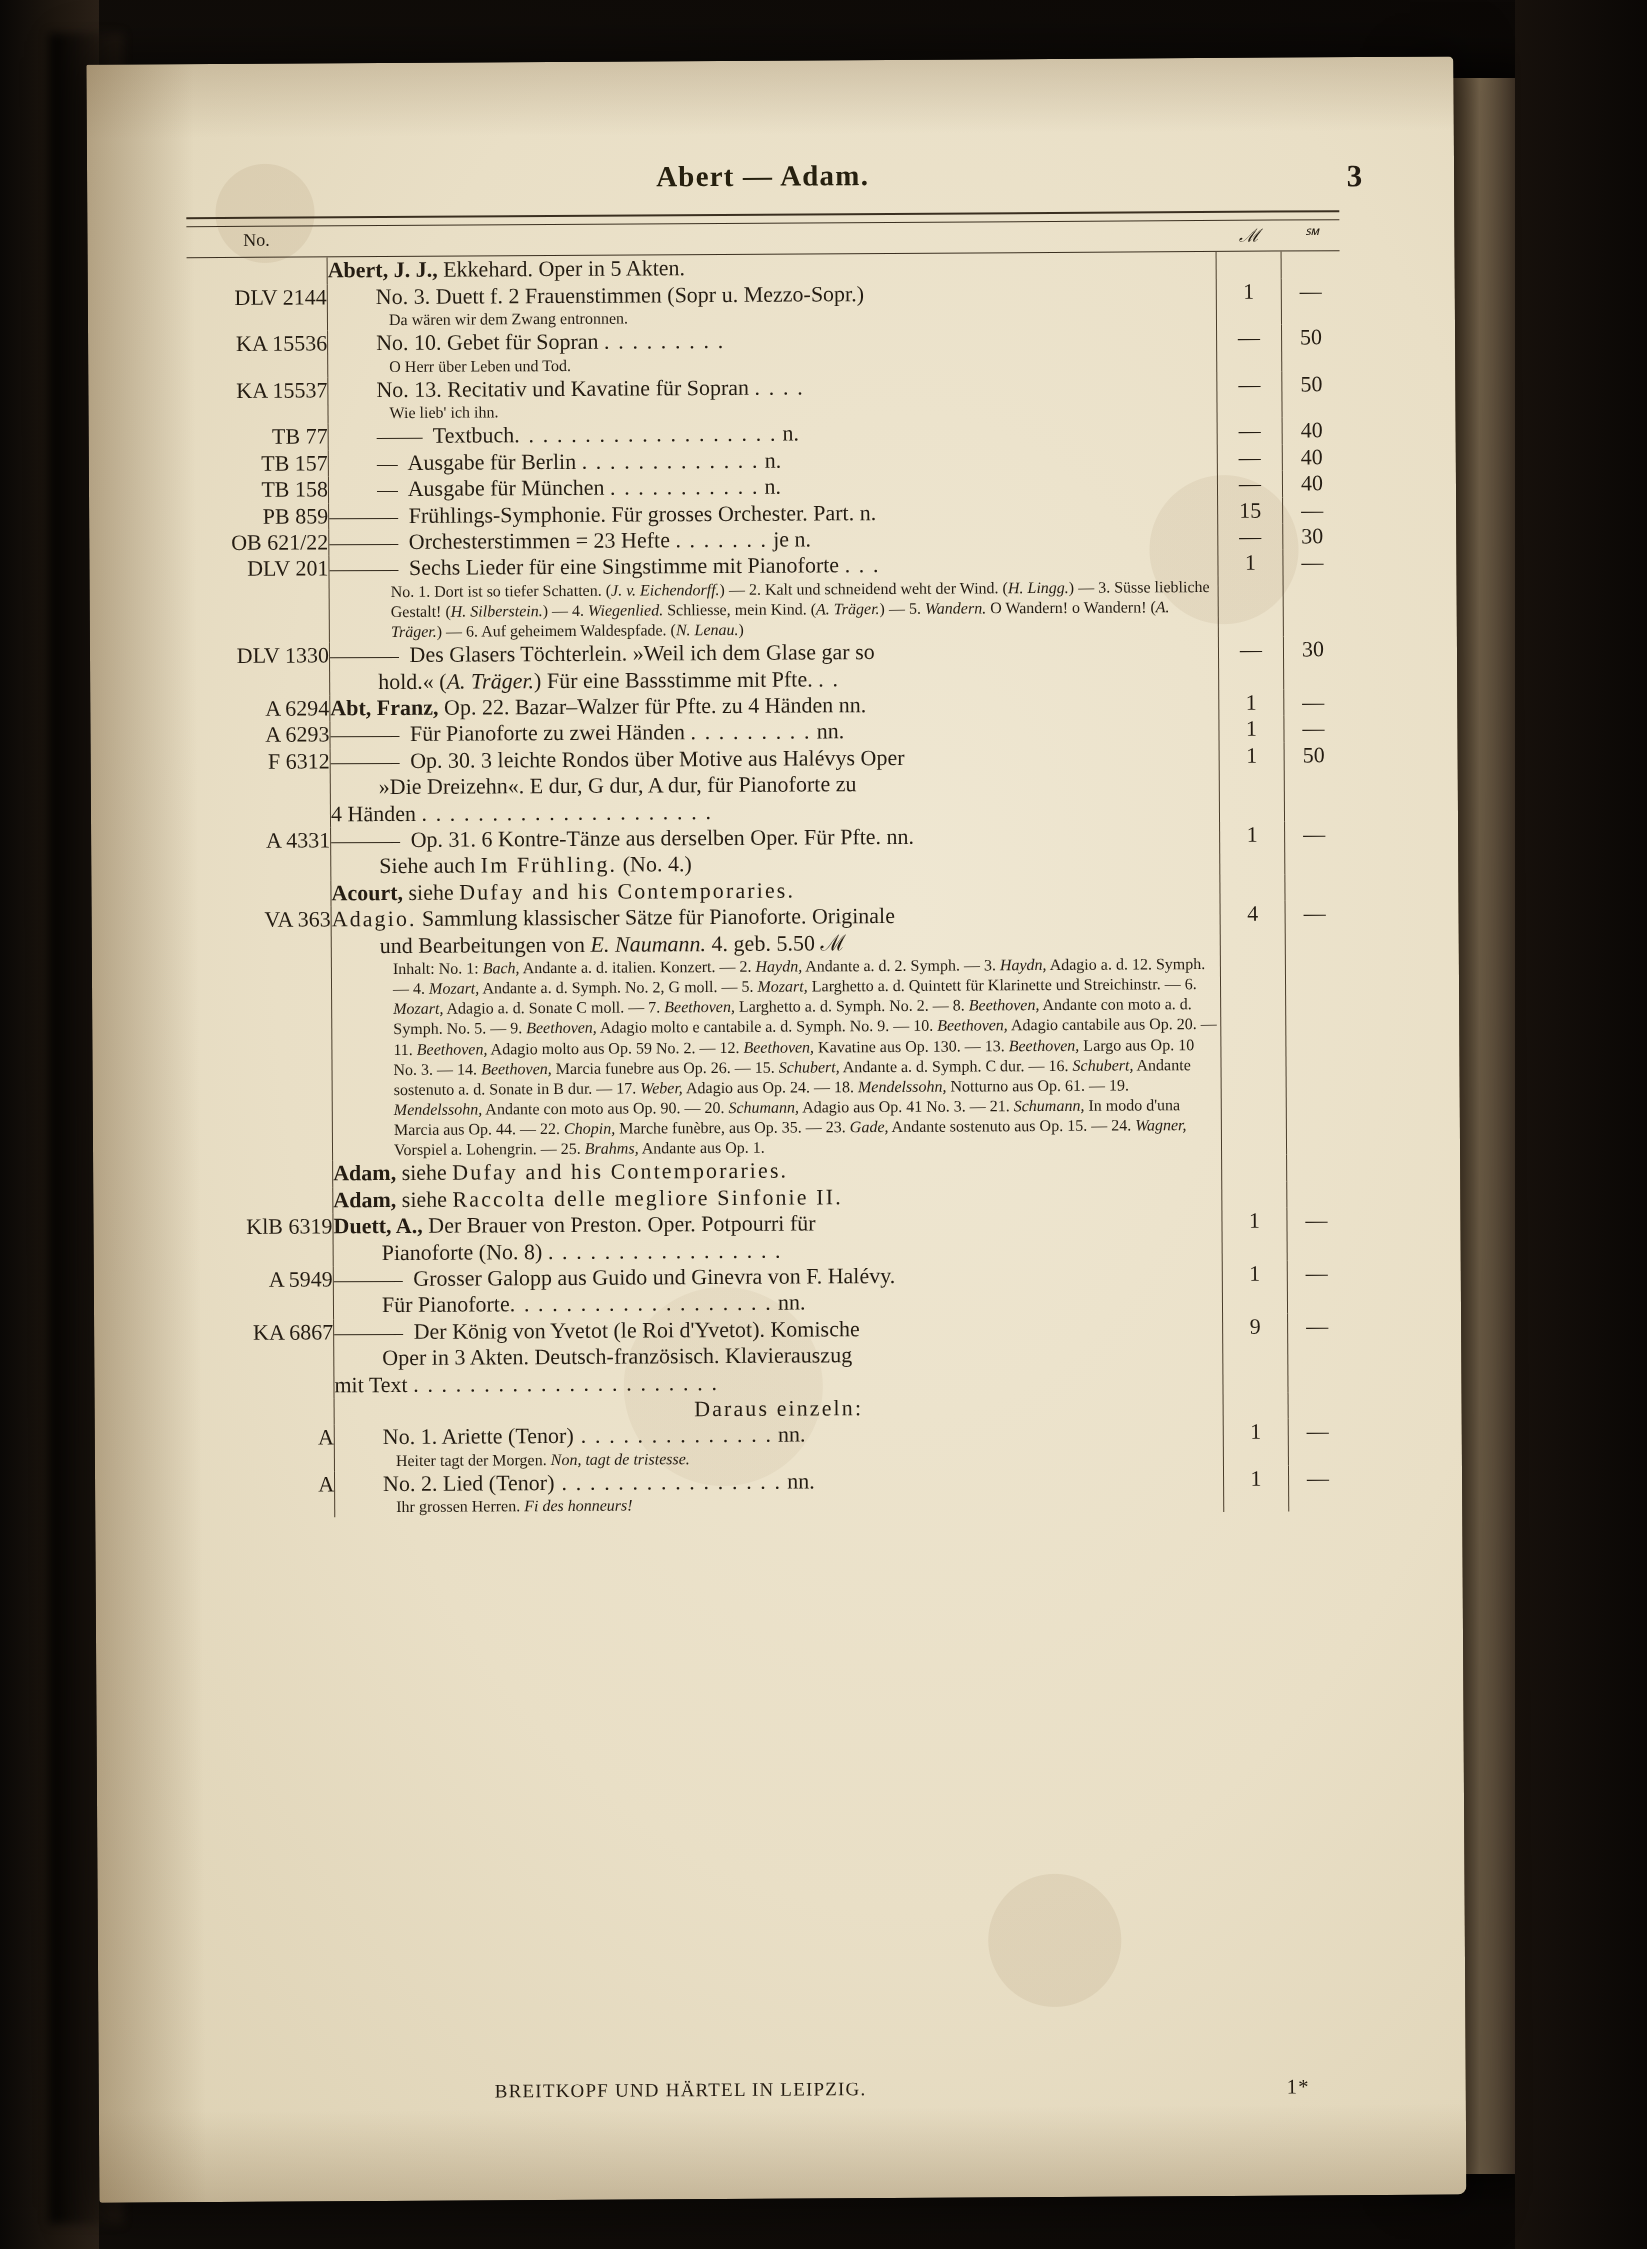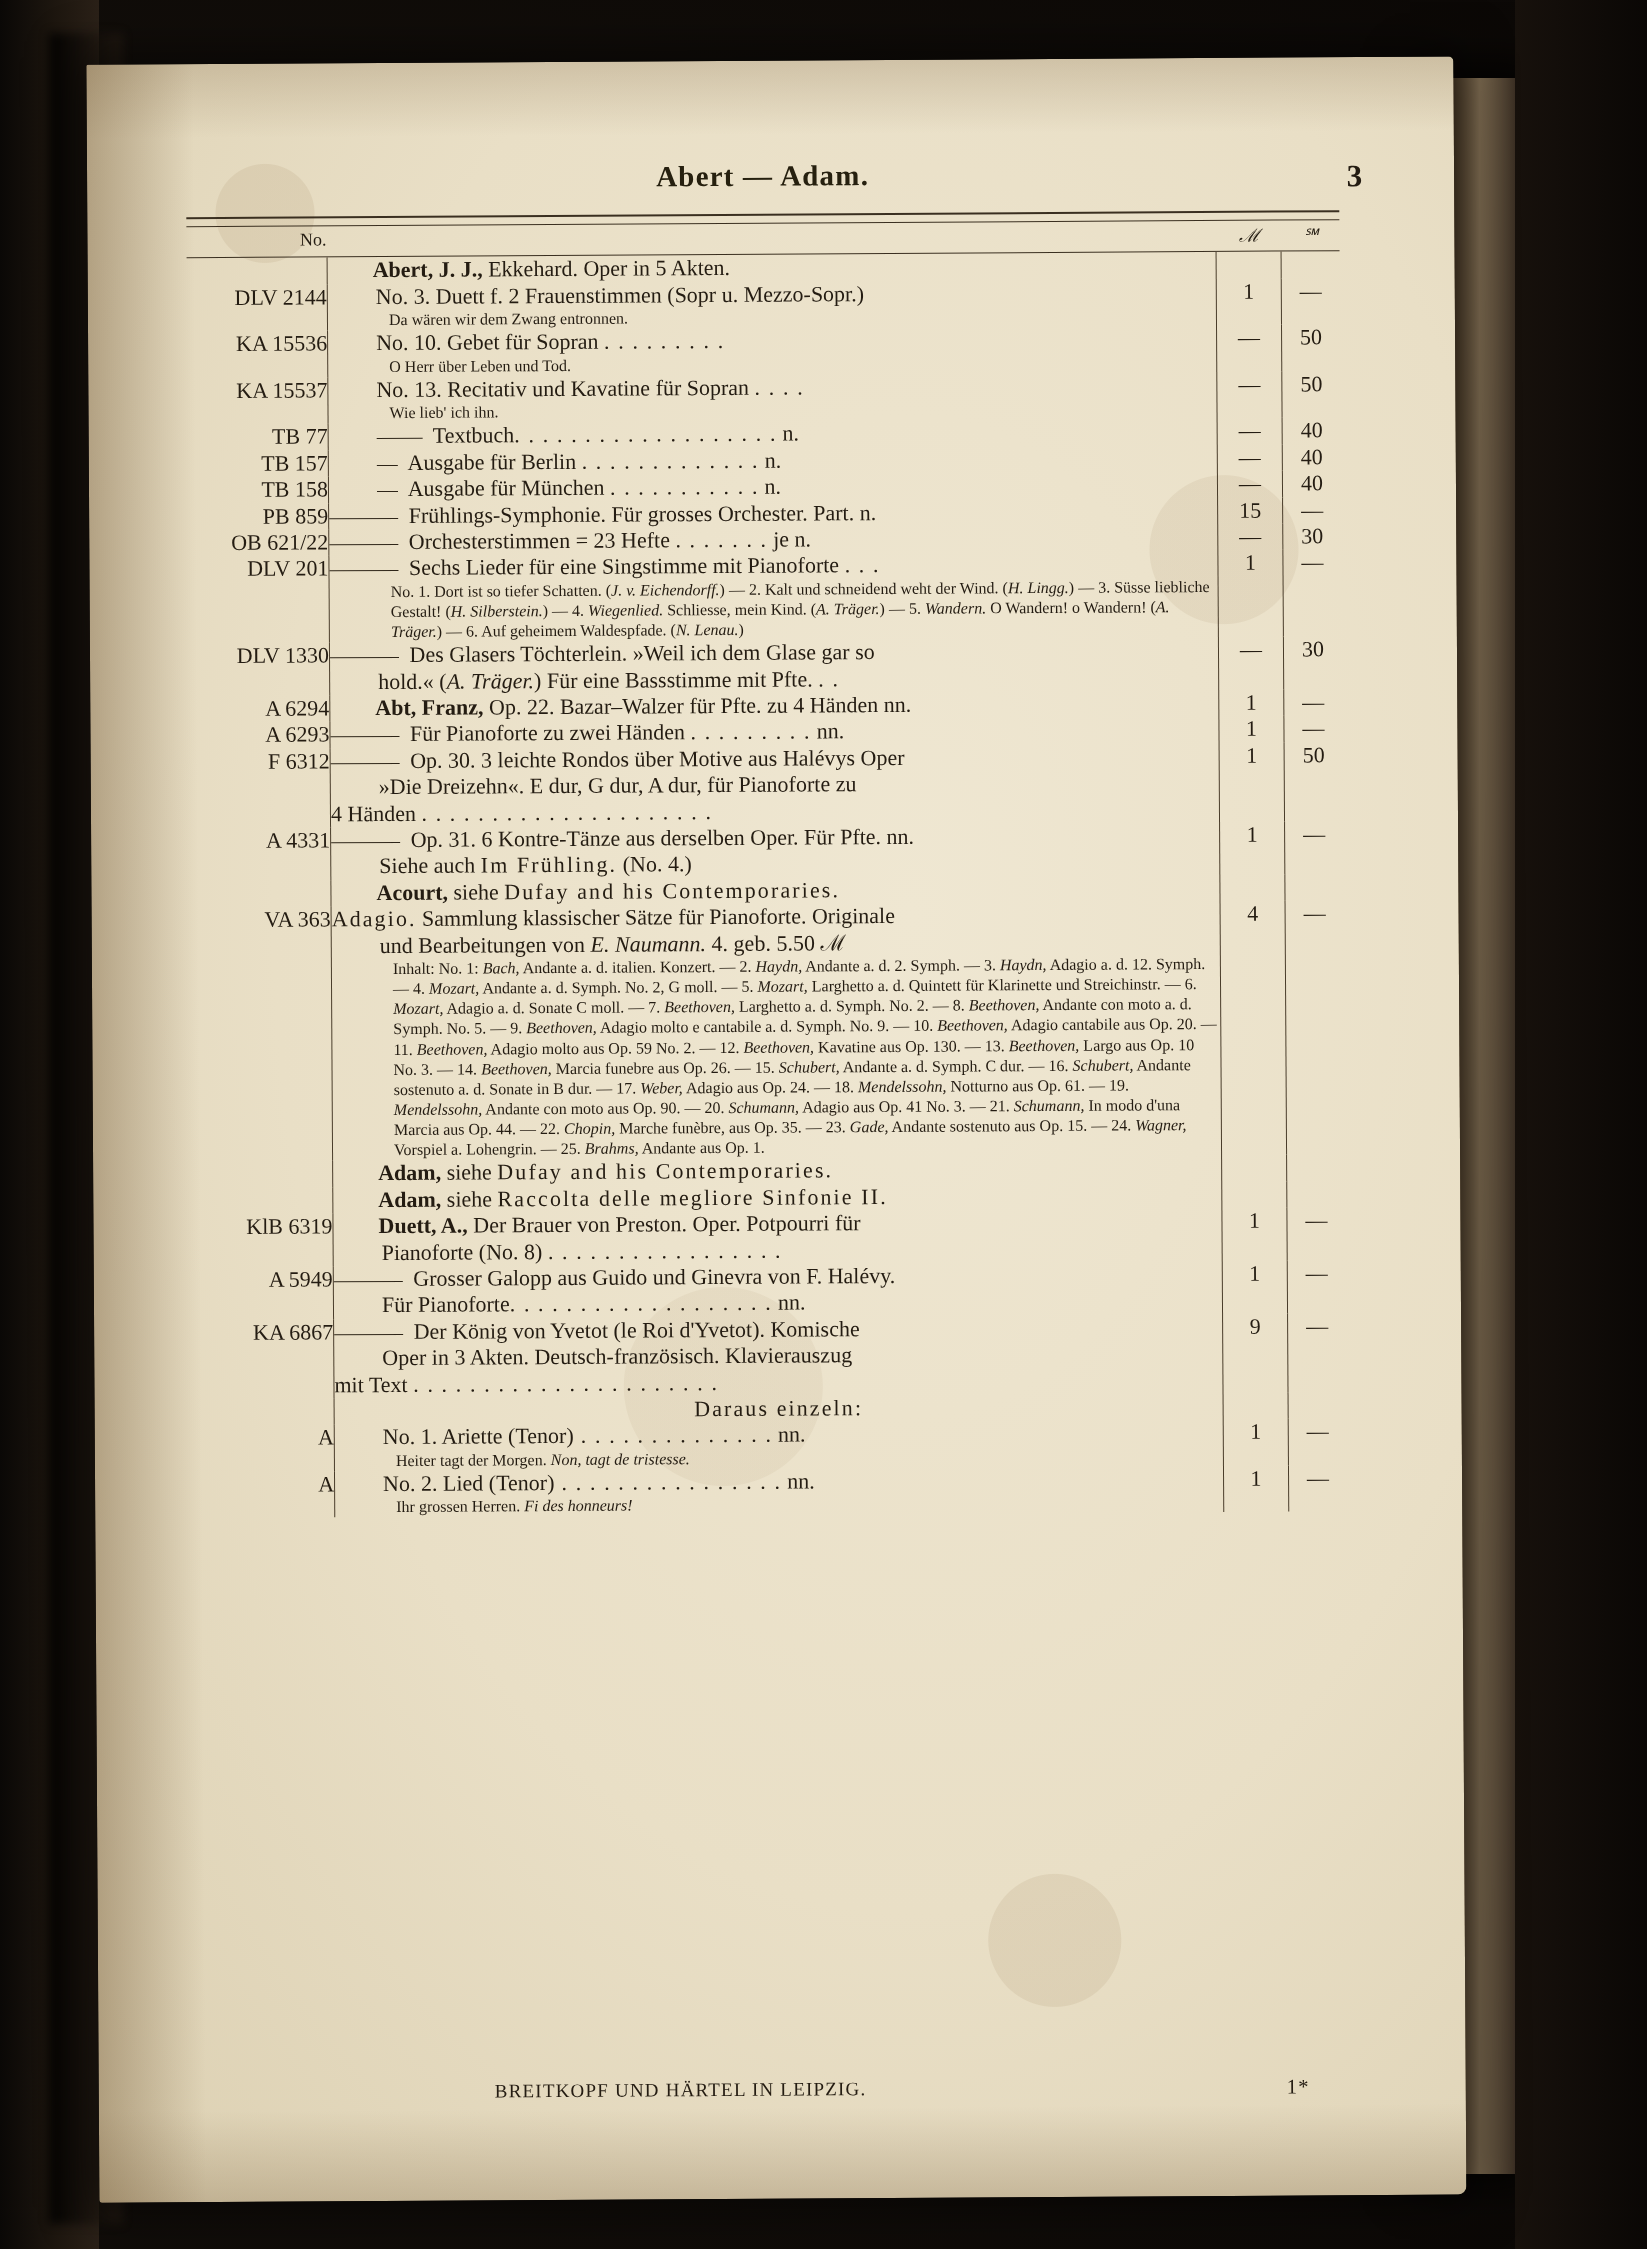--- a/index.html
+++ b/index.html
@@ -118,21 +118,21 @@
     margin: 2.5px 0 0 0;
   }
 
   
   .colhead {
     display: flex;
     font-size: 18px;
     height: 28px;
     align-items: center;
   }
-  .colhead .c-no { width: 140px; text-align: right; }
+  .colhead .c-no { width: 140px; text-align: center; }
   .colhead .c-body { flex: 1; }
   .colhead .c-m { width: 64px; text-align: center; font-style: italic; }
   .colhead .c-pf { width: 58px; text-align: center; font-style: italic; }
 
   
   table.cat {
     border-collapse: collapse;
     width: 100%;
     table-layout: fixed;
   }
@@ -164,21 +164,21 @@
   }
   td.pf {
     width: 58px;
     text-align: center;
     font-size: 22px;
     border-left: 1.2px solid #4a3d2b;
     line-height: 1.18;
   }
   .indent1 { padding-left: 48px; }
   .dots { letter-spacing: 1.6px; }
-  b.nm { font-weight: 700; margin-left: 45px; }
+  b.nm { font-weight: 700; }
   .sp { letter-spacing: 2.1px; }
   .small {
     font-size: 16px;
     line-height: 1.26;
     padding-left: 61px;
     display: block;
   }
   .rulelong { display:inline-block; width: 46px; border-bottom:1.6px solid #2e2518; vertical-align: 4.1px; margin-right:5px;}
   .rulelong2 { display:inline-block; width: 69px; border-bottom:1.6px solid #2e2518; vertical-align: 4.1px; margin-right:5px;}
   .dash { display:inline-block; width: 21.4px; border-bottom:1.6px solid #2e2518; vertical-align: 4.1px; margin-right:5px;}

